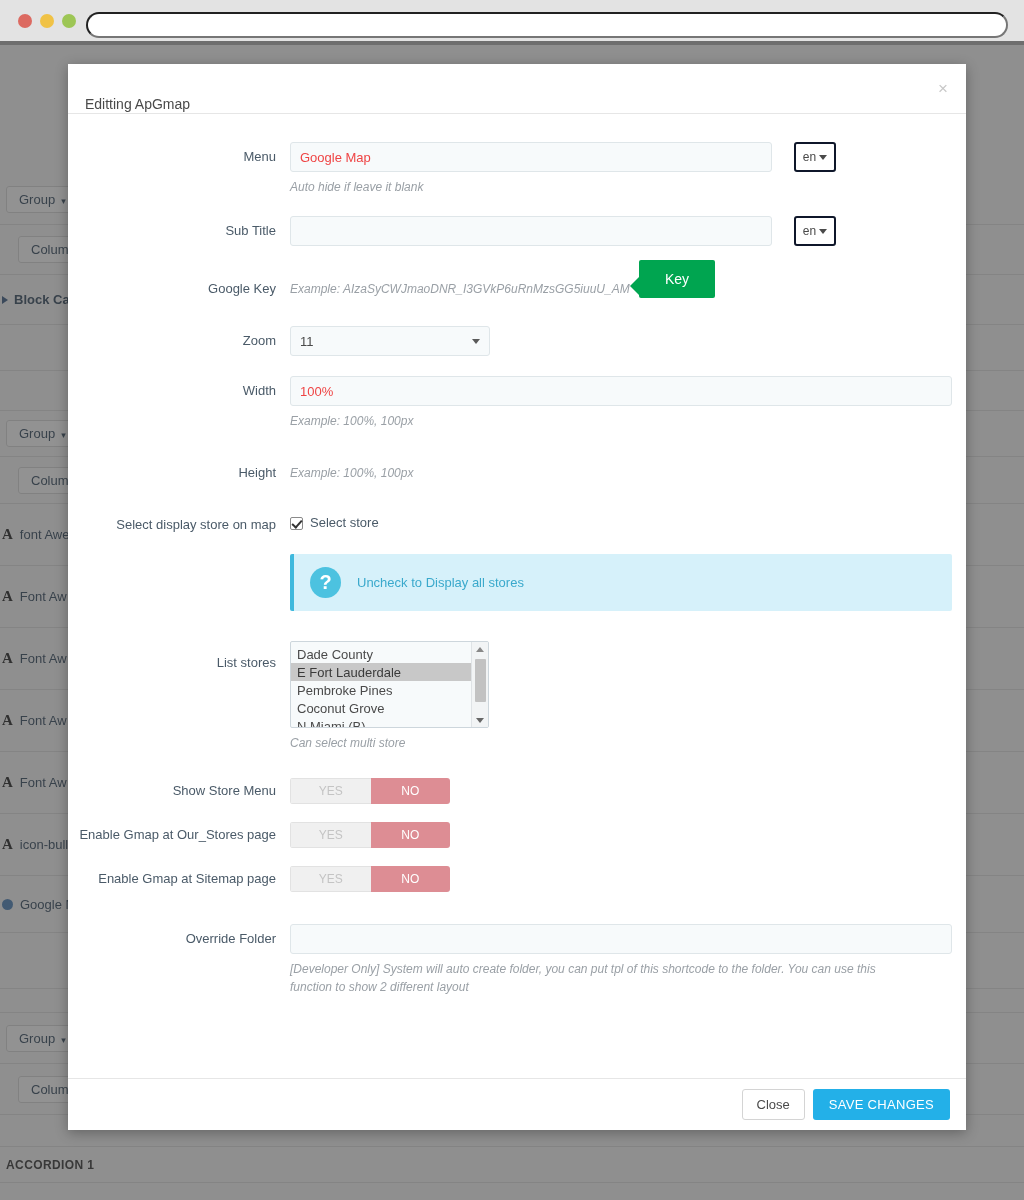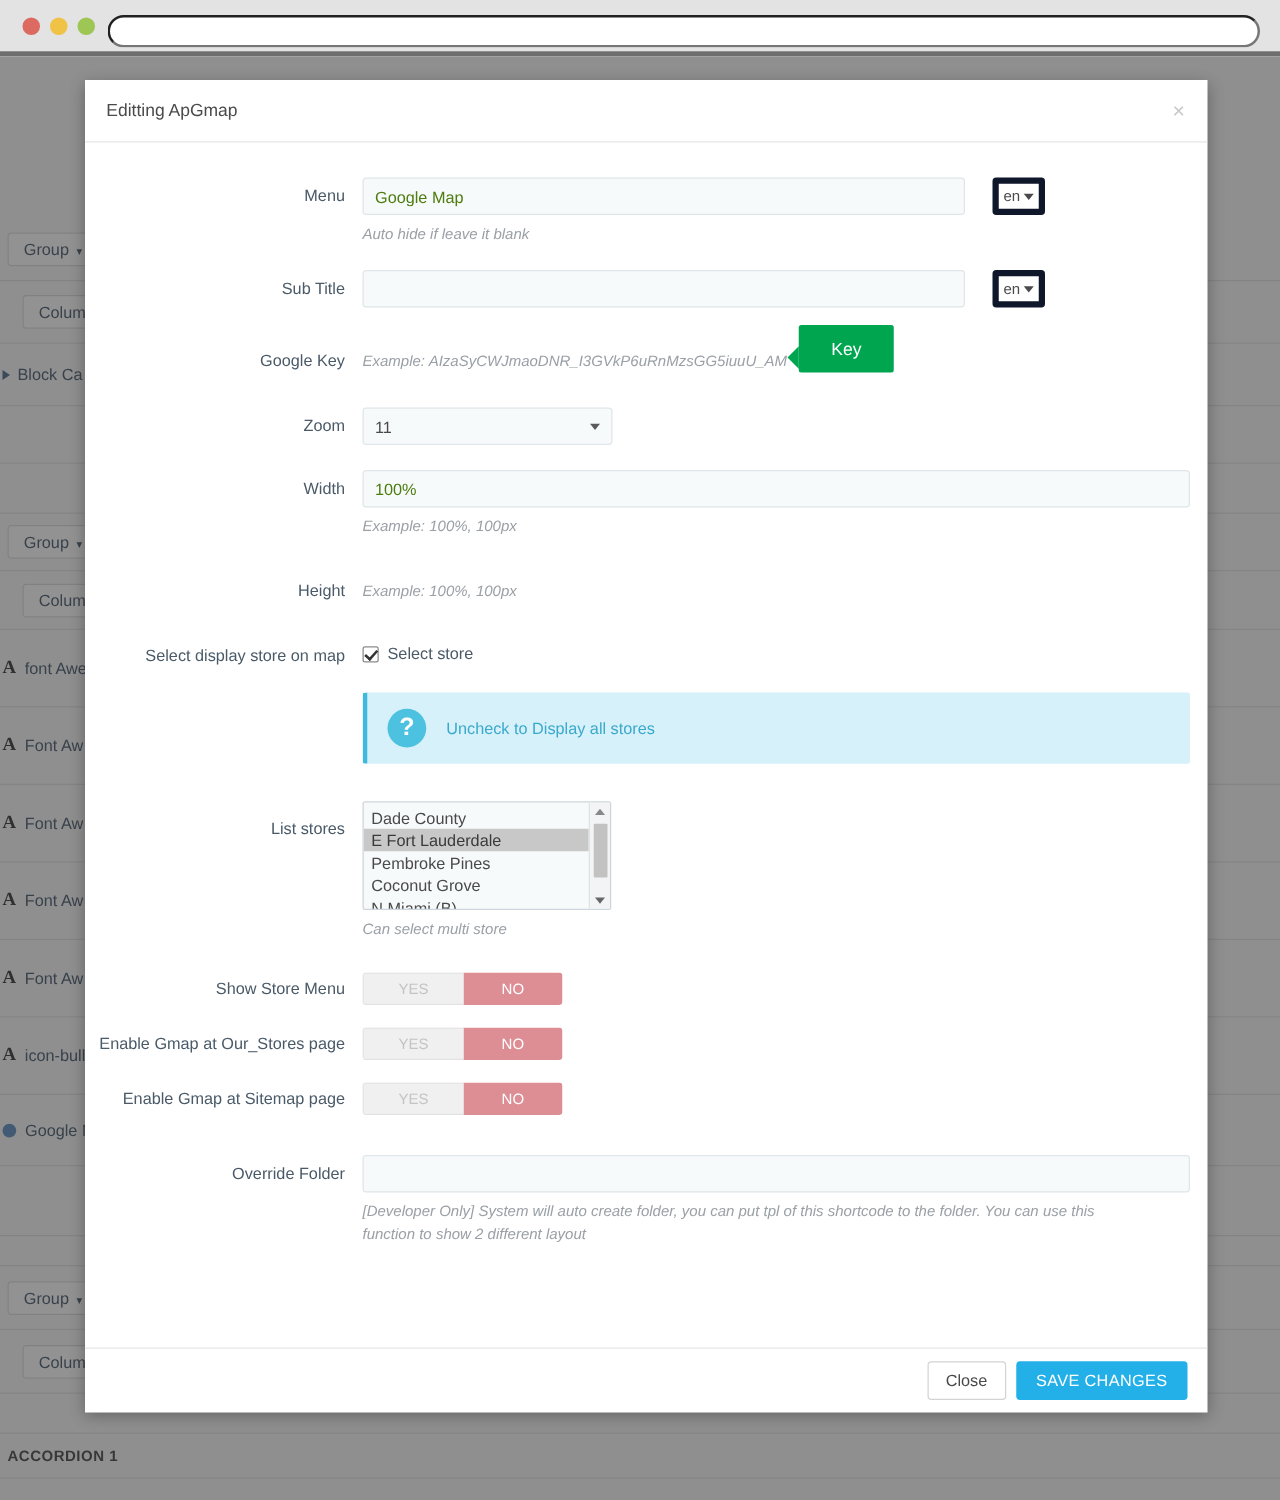--- a/index.html
+++ b/index.html
@@ -101,21 +101,21 @@
     background: #ffffff;
     box-shadow: 0 3px 12px rgba(0,0,0,0.3);
     overflow: hidden;
   }
   .modal-header {
     position: relative;
     height: 50px;
     border-bottom: 1px solid #e6e6e6;
   }
   .modal-title {
-    position: absolute; left: 17px; top: 16px;
+    position: absolute; left: 17px; top: 32px;
     font-size: 14px; color: #4a4a4a;
   }
   .modal-close {
     position: absolute; right: 14px; top: 12px;
     font-size: 17px; color: #c8c8c8;
     cursor: pointer; line-height: 1;
     background: none; border: none; padding: 4px;
   }
   .modal-body {
     position: relative;
@@ -150,39 +150,39 @@
   .ctrl { flex: 1; padding-right: 14px; position: relative; }
 
   .txt {
     width: 100%;
     height: 30px;
     border: 1px solid #dfe6e9;
     background: #f7fafb;
     border-radius: 3px;
     padding: 0 9px;
     font-size: 13px;
-    color: #4d7c0f;
+    color: #ef4444;
     font-family: "Liberation Sans", sans-serif;
     outline: none;
   }
   .txt::placeholder { color: #b5bcc2; }
   .help {
     font-style: italic;
     font-size: 12px;
     color: #9aa0a6;
     margin: 6px 0 0 0;
     line-height: 1.5;
   }
   .spacer-sm { height: 20px; }
   .spacer-md { height: 28px; }
 
   .lang-sel {
     position: absolute;
     width: 42px; height: 30px;
-    border: 5px solid #0f172a;
+    border: 2px solid #0f172a;
     background: #ffffff;
     border-radius: 3px;
     font-size: 12px;
     color: #4a4a4a;
     display: flex;
     align-items: center;
     justify-content: center;
     gap: 3px;
     cursor: pointer;
   }
@@ -399,21 +399,21 @@
 
 <div class="page-bg">
   <div id="bg-rows">
       <div class="bg-row" style="top: 130px; height: 50px;">
         <div style="padding-left:6px;"><span class="bg-pill">Group<span class="bg-caret">▾</span></span></div>
       </div>
       <div class="bg-row" style="top: 180px; height: 50px;">
         <div style="padding-left:18px;"><span class="bg-pill">Column<span class="bg-caret">▾</span></span></div>
       </div>
       <div class="bg-row" style="top: 230px; height: 50px;">
-        <div style="padding-left:2px;display:flex;align-items:center;font-weight:400;"><span class="bg-tri"></span>Block Ca</div>
+        <div style="padding-left:2px;display:flex;align-items:center;font-weight:700;"><span class="bg-tri"></span>Block Ca</div>
       </div>
       <div class="bg-row" style="top: 280px; height: 46px;"></div>
       <div class="bg-row" style="top: 326px; height: 40px;"></div>
       <div class="bg-row" style="top: 366px; height: 46px;">
         <div style="padding-left:6px;"><span class="bg-pill">Group<span class="bg-caret">▾</span></span></div>
       </div>
       <div class="bg-row" style="top: 412px; height: 47px;">
         <div style="padding-left:18px;"><span class="bg-pill">Column<span class="bg-caret">▾</span></span></div>
       </div>
       <div class="bg-row" style="top: 459px; height: 62px;">

